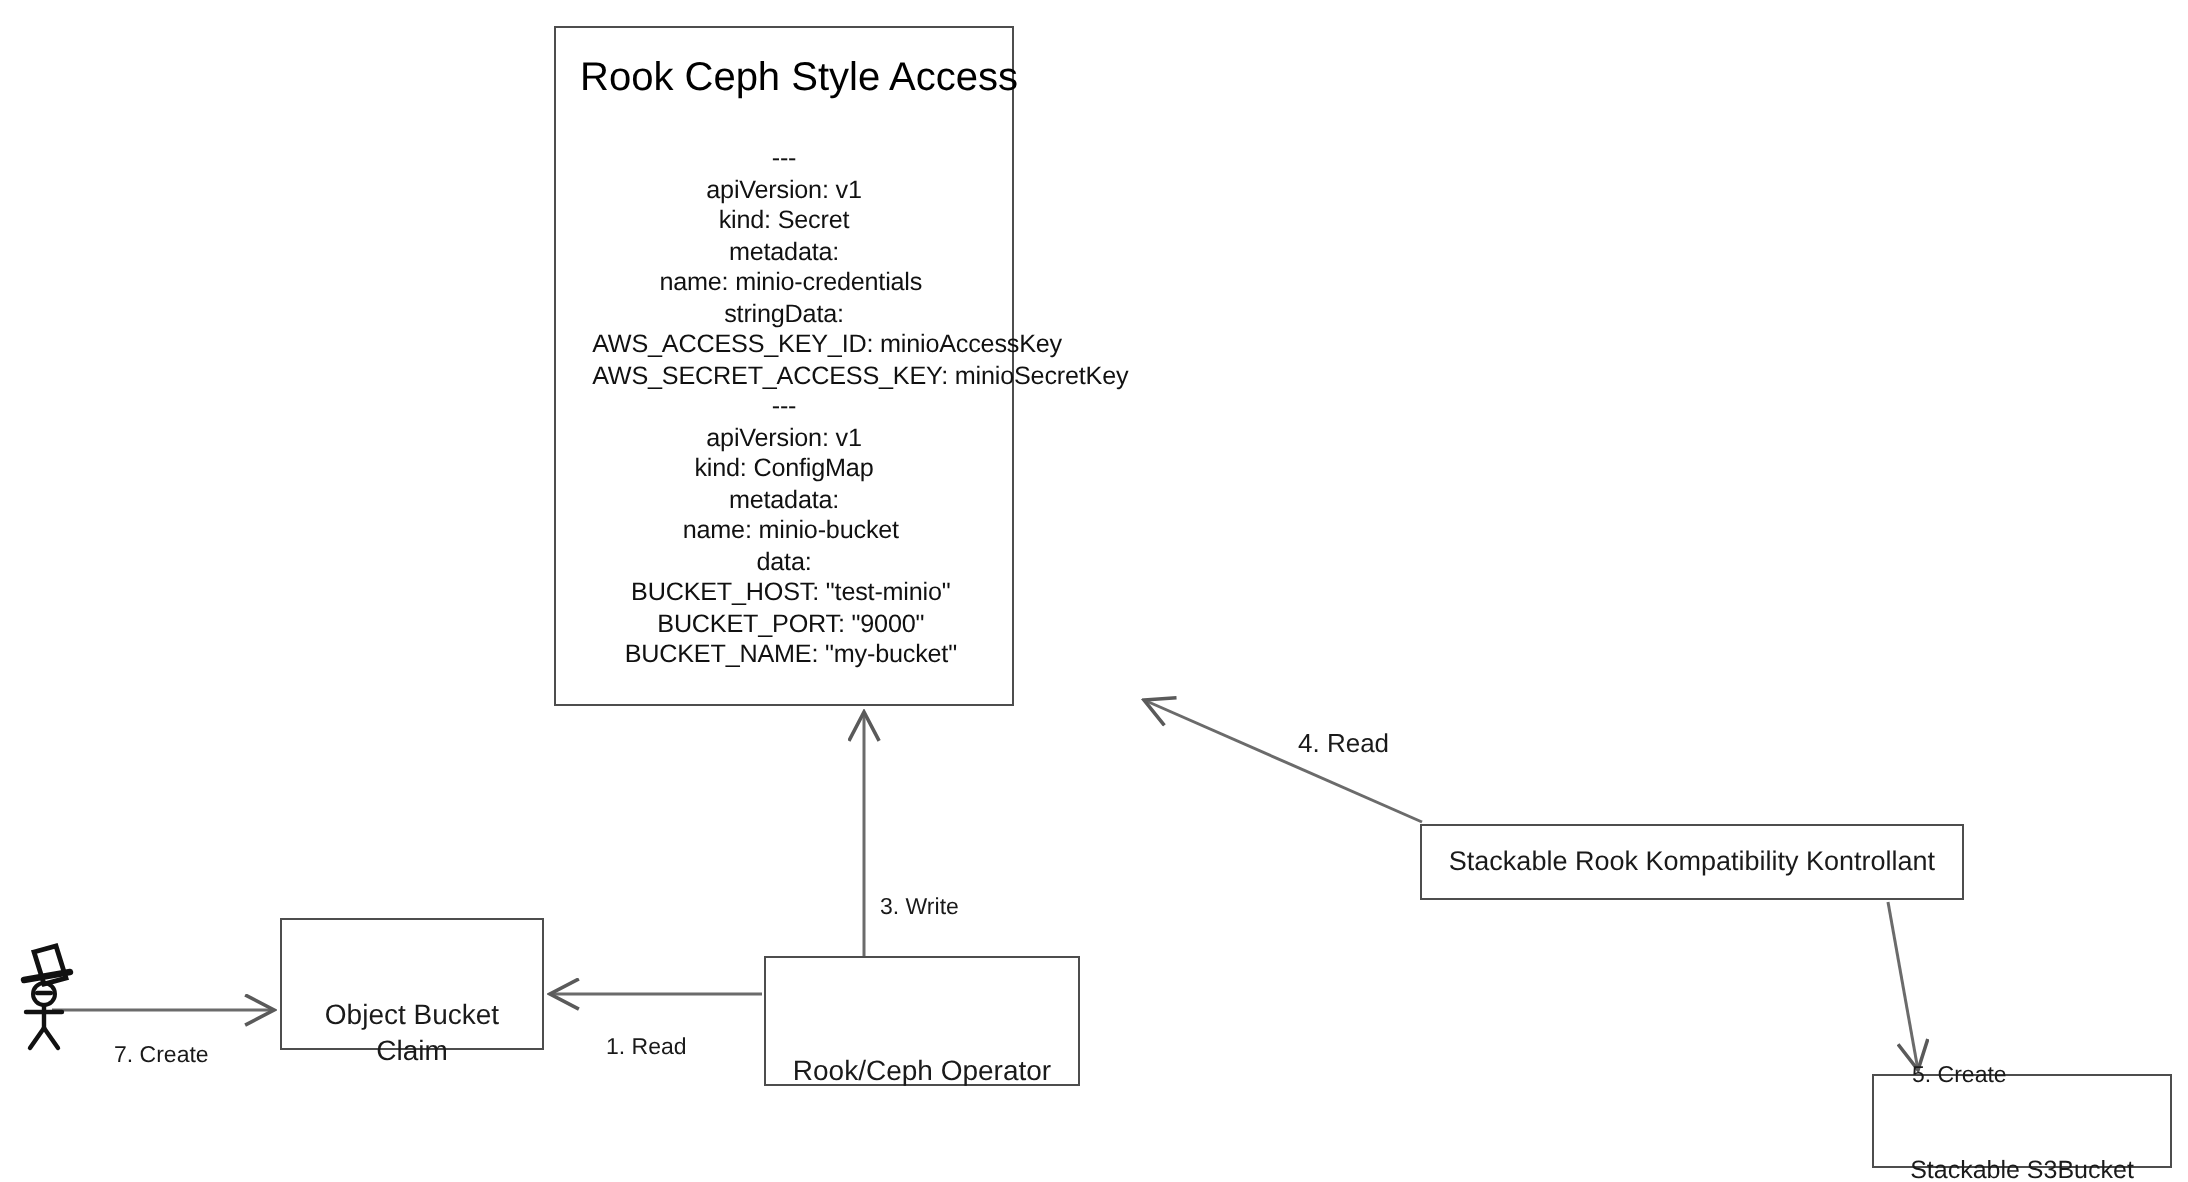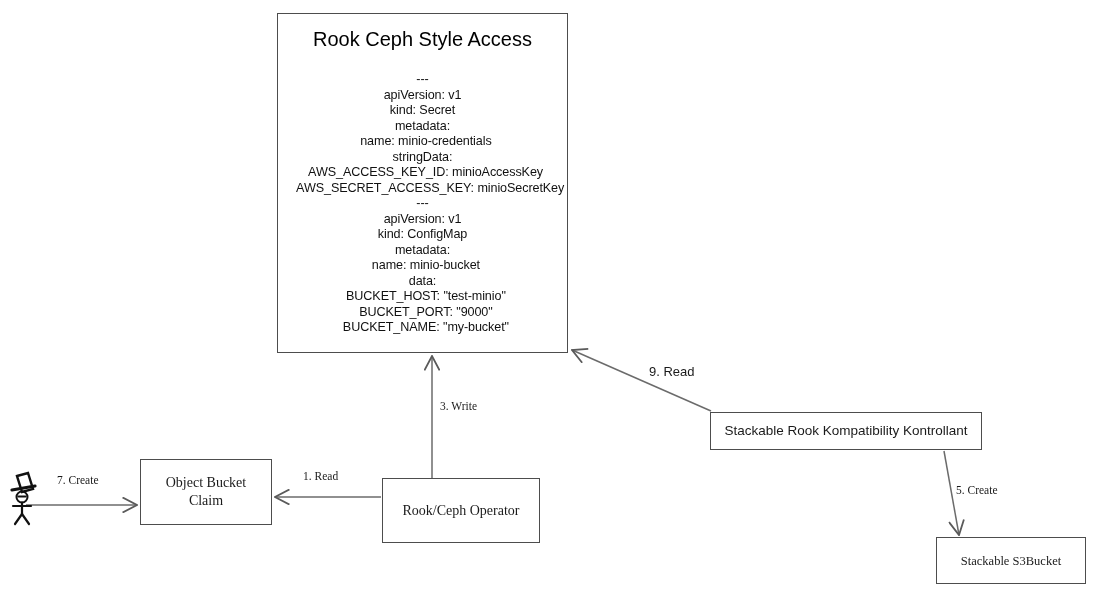--- a/index.html
+++ b/index.html
@@ -22,31 +22,32 @@
     position: absolute;
     box-sizing: border-box;
     background: #ffffff;
     border: 1.4px solid #4d4d4d;
     display: flex;
     align-items: center;
     justify-content: center;
     text-align: center;
   }
   .mono {
-    font-family: Liberation Serif, serif;
+    font-family: Liberation Sans, sans-serif;
+    margin-top: 48px;
   }
   .sans {
     font-family: "Liberation Sans", sans-serif;
   }
 
   
   #yaml-card {
     left: 277px;
     top: 13px;
-    width: 291px;
+    width: 230px;
     height: 340px;
     display: block;
     padding: 14px 12px 10px 12px;
   }
   #yaml-title {
     font-size: 20px;
     line-height: 22px;
     color: #000000;
     margin-bottom: 22px;
     white-space: pre;
@@ -212,16 +213,16 @@
     <div class="label sans">Stackable Rook Kompatibility Kontrollant</div>
   </div>
 
   <div class="node" id="s3bucket-node">
     <div class="label mono">Stackable S3Bucket</div>
   </div>
 
   <div class="edge-label mono" id="label-create1">7. Create</div>
   <div class="edge-label mono" id="label-read2">1. Read</div>
   <div class="edge-label mono" id="label-write3">3. Write</div>
-  <div class="edge-label sans" id="label-read4">9. Read</div>
+  <div class="edge-label sans" id="label-read4">4. Read</div>
   <div class="edge-label mono" id="label-create5">5. Create</div>
 
 </div>
 
 </body></html>

